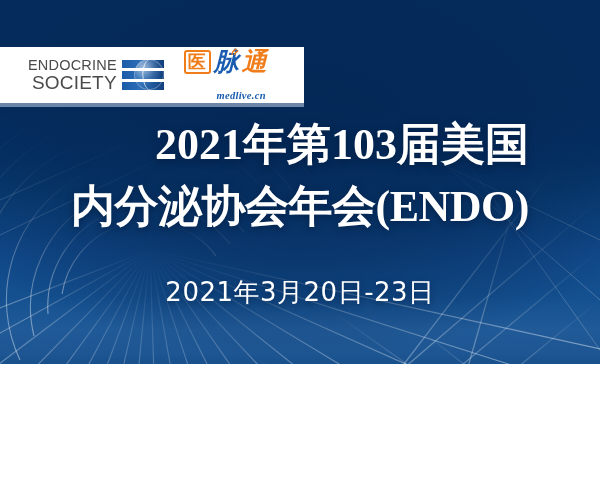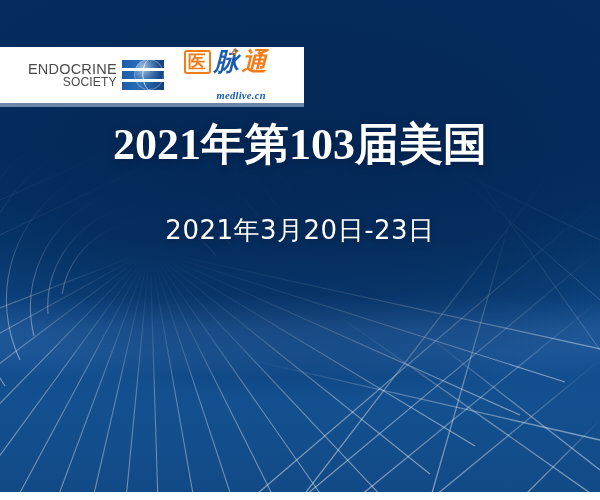--- a/index.html
+++ b/index.html
@@ -3,21 +3,21 @@
 <meta charset="utf-8">
 <style>
   html, body {
     margin: 0;
     padding: 0;
     background: #ffffff;
   }
   #poster {
     position: relative;
     width: 600px;
-    height: 492px;
+    height: 364px;
     overflow: hidden;
     background: #be185d;
     font-family: "Liberation Sans", "DejaVu Sans", sans-serif;
   }
 
   
   .bg-base {
     position: absolute;
     inset: 0;
     background: linear-gradient(180deg,
@@ -81,21 +81,21 @@
   .es-words {
     display: flex;
     flex-direction: column;
     align-items: flex-end;
     line-height: 1.0;
     color: #4a4a4a;
     font-family: "Liberation Sans", "DejaVu Sans", sans-serif;
     letter-spacing: .2px;
   }
   .es-words .l1 { font-size: 14.5px; }
-  .es-words .l2 { font-size: 12px; }
+  .es-words .l2 { font-size: 19px; }
   .es-mark {
     position: relative;
     width: 42px;
     height: 34px;
     margin-left: 5px;
     overflow: hidden;
   }
   .es-mark .bar {
     position: absolute;
     left: 0;
@@ -320,17 +320,18 @@
       </div>
       <div class="ml-sub">medlive.cn</div>
     </div>
 
   </div>
   <div class="logo-underline"></div>
 
   <div class="content">
     <div class="headline">
       <div class="line1">2021年第103届美国</div>
+      <div class="line2">内分泌协会年会(ENDO)</div>
     </div>
     <div class="date">2021年3月20日-23日</div>
   </div>
 
 </div>
 
 </body></html>

